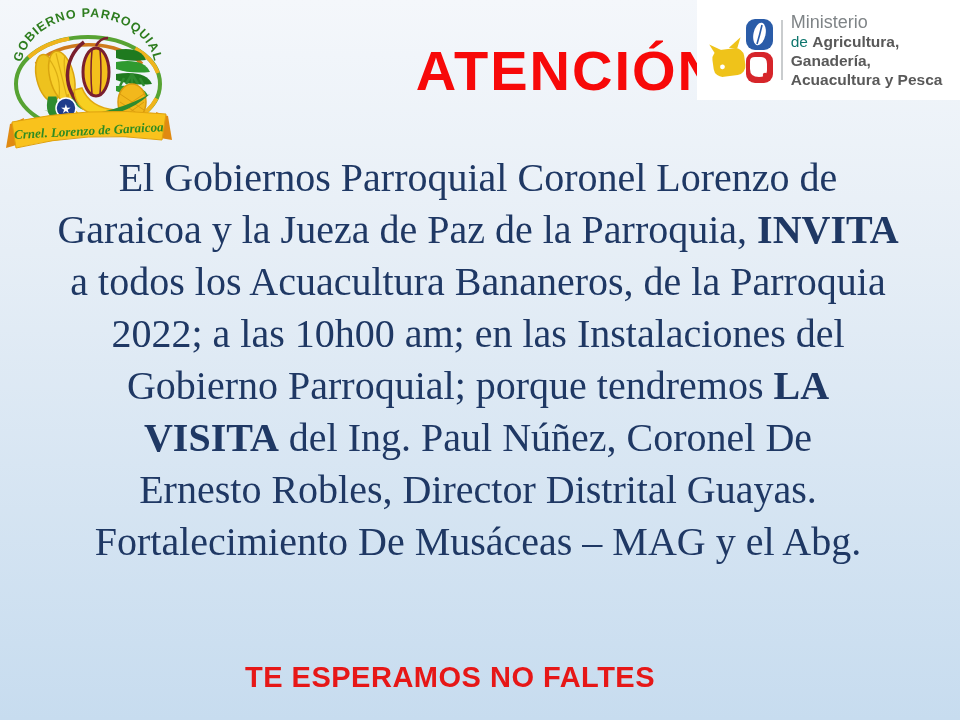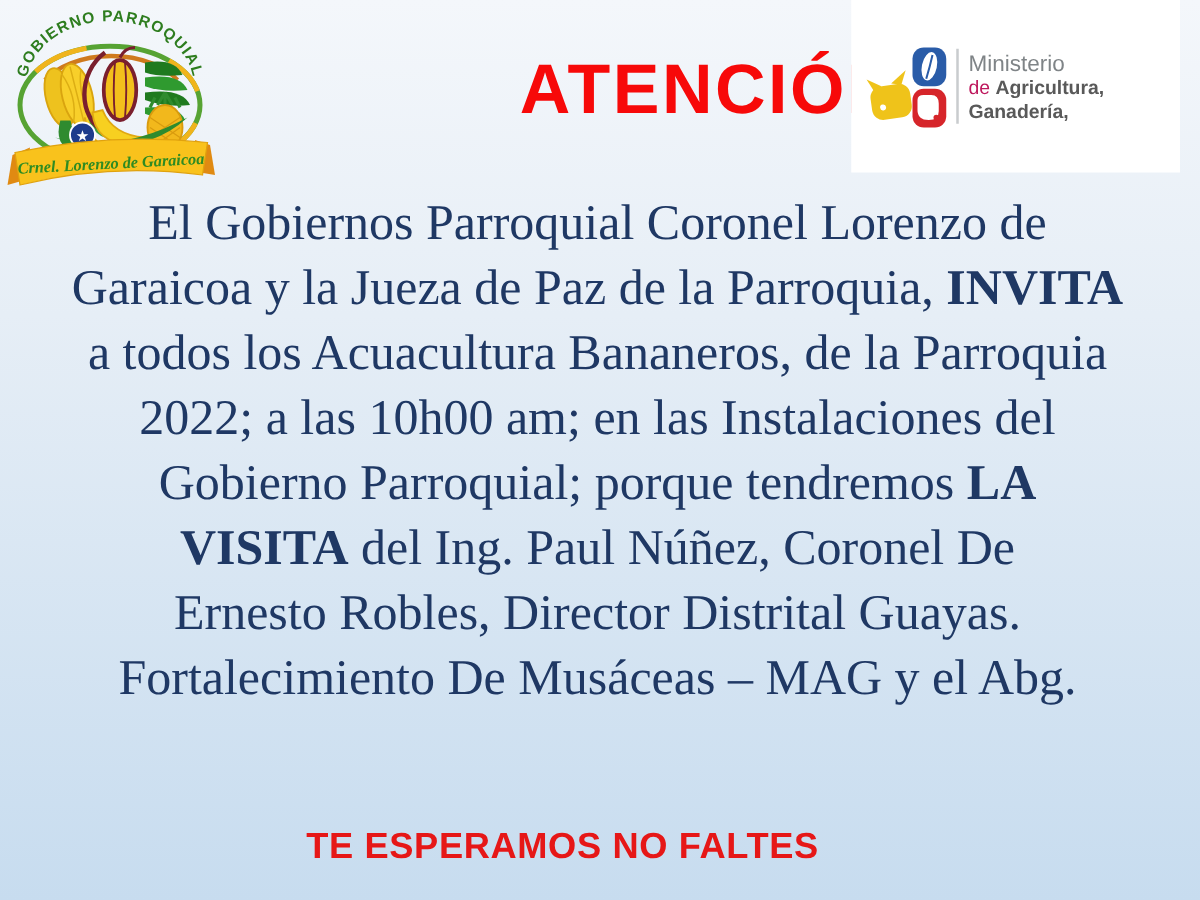--- a/index.html
+++ b/index.html
@@ -25,32 +25,32 @@
     font-family: "Liberation Sans", sans-serif;
     font-weight: bold;
     font-size: 56px;
     letter-spacing: 2px;
     color: var(--title-red, #f70909);
   }
 
   .parish-logo { position: absolute; top: 2px; left: 4px; width: 170px; height: 148px; }
 
   .ministry-box {
-    position: absolute; top: 0; right: 16px;
-    width: 263px; height: 138px;
+    position: absolute; top: 0; right: 0;
+    width: 263px; height: 100px;
     background: #ffffff;
     display: flex; align-items: center;
     padding-left: 10px;
   }
   .ministry-icon { flex: 0 0 72px; height: 74px; }
   .ministry-divider { width: 2px; height: 60px; background: #c9ccce; margin: 0 8px 0 2px; }
   .ministry-text { color: #595959; line-height: 19px; padding-top: 2px; }
   .ministry-text .m-line1 { font-size: 18px; font-weight: normal; color: #7f8487; }
   .ministry-text .m-line2, .ministry-text .m-line3 { font-size: 15.5px; font-weight: bold; color: #595959; }
-  .ministry-text .m-reg { font-weight: normal; color: #be185d; text-align: center; }
+  .ministry-text .m-reg { font-weight: normal; color: #0f766e; text-align: center; }
 
   
   .body-text {
     position: absolute;
     top: 152px; left: 0; width: 956px;
     text-align: center;
     font-family: "Liberation Serif", serif;
     font-size: 40px;
     line-height: 52px;
     color: var(--body-navy, #1f3864);
@@ -156,20 +156,21 @@
       <g>
         <rect x="39" y="39" width="27" height="31" rx="9" fill="#d6252a"></rect>
         <path d="M43 48 q 0 -4 5 -4 h 6 q 6 0 6 7 v 6 q 0 7 -8 7 q -9 0 -9 -8 Z" fill="#ffffff"></path>
         <circle cx="58" cy="62" r="2.2" fill="#d6252a"></circle>
       </g>
     </svg>
     <div class="ministry-divider"></div>
     <div class="ministry-text">
       <div class="m-line1">Ministerio</div>
       <div class="m-line2"><span class="m-reg">de </span><span>Agricultura, Ganadería,</span></div>
+      <div class="m-line3">Acuacultura y Pesca</div>
     </div>
   </div>
 
   <div class="body-text">
       <div class="line"><span>El Gobiernos Parroquial Coronel Lorenzo de</span></div>
       <div class="line"><span>Garaicoa y la Jueza de Paz de la Parroquia, </span><span class="b">INVITA</span></div>
       <div class="line"><span>a todos los Acuacultura Bananeros, de la Parroquia</span></div>
       <div class="line"><span>2022; a las 10h00 am; en las Instalaciones del</span></div>
       <div class="line"><span>Gobierno Parroquial; porque tendremos </span><span class="b">LA</span></div>
       <div class="line"><span class="b">VISITA</span><span> del Ing. Paul Núñez, Coronel De</span></div>

